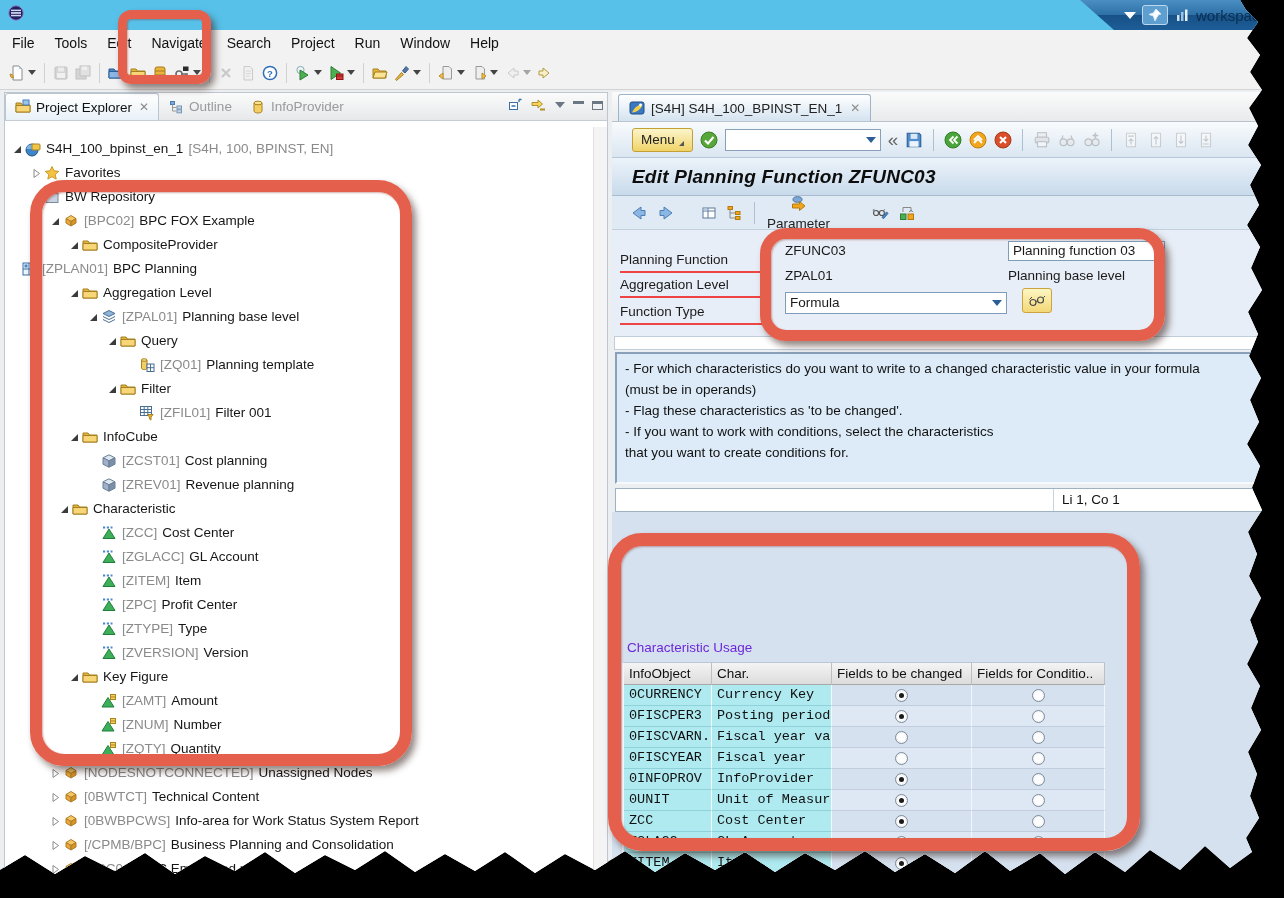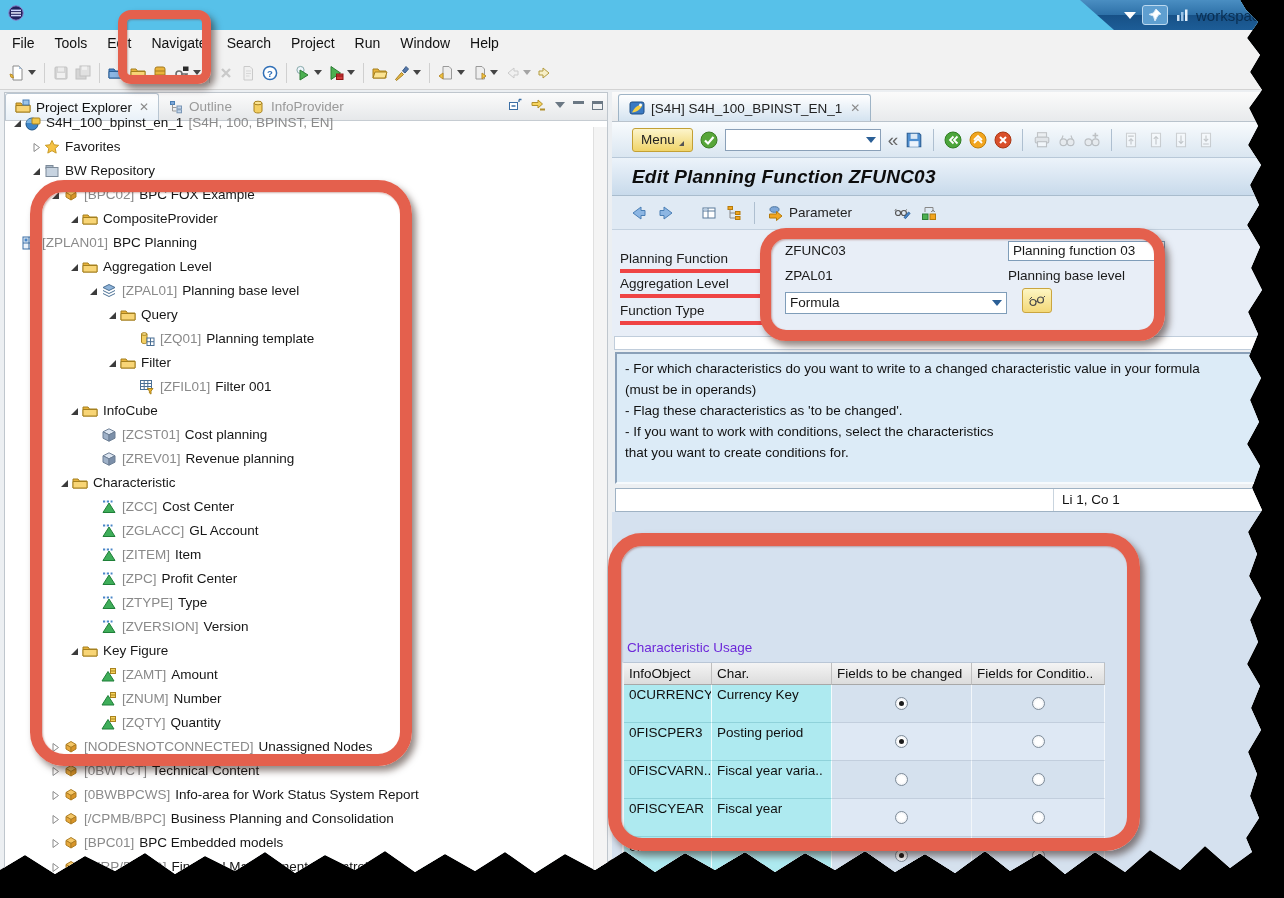--- a/index.html
+++ b/index.html
@@ -32,21 +32,21 @@
   #leftpanel{position:absolute;left:4px;top:92px;width:604px;height:806px;background:#fff;border:1px solid #bfc6cd;}
   #ltabs{position:absolute;left:0;top:0;width:100%;height:28px;background:linear-gradient(#fbfbfb,#e6e8ea);border-bottom:1px solid #c6ccd2;display:flex;align-items:flex-end;}
   .ltab{display:flex;align-items:center;gap:5px;height:27px;padding:0 9px;font-size:13.5px;color:#9a9a9a;}
   .ltab.active{background:linear-gradient(#ffffff,#e9f1f8);border:1px solid #b9c6d2;border-bottom:none;border-radius:3px 3px 0 0;color:#111;}
   .tclose{color:#8a8a8a;font-size:12px;margin-left:2px;}
   #lviewbar{position:absolute;right:4px;top:4px;display:flex;align-items:center;gap:8px;}
   .vbtn{display:flex;align-items:center;}
   .vmenu{width:0;height:0;border-left:5px solid transparent;border-right:5px solid transparent;border-top:6px solid #6b7884;}
   .vmin{width:11px;height:3px;border:1px solid #6b7884;border-top:2px solid #6b7884;margin-top:-6px;}
   .vmax{width:11px;height:9px;border:1px solid #6b7884;border-top:3px solid #6b7884;}
-  #tree{position:absolute;left:0;top:18px;width:588px;bottom:0;overflow:hidden;font-size:13.5px;}
+  #tree{position:absolute;left:0;top:44px;width:588px;bottom:0;overflow:hidden;font-size:13.5px;}
   #treescroll{position:absolute;right:0;top:34px;width:14px;bottom:0;background:#f4f4f4;border-left:1px solid #e0e0e0;}
   .trow{height:24px;line-height:24px;white-space:nowrap;display:flex;align-items:center;}
   .trow .arrow{width:16px;display:inline-flex;justify-content:center;flex:none;}
   .trow .ticon{margin-right:5px;flex:none;}
   .tcode{color:#8a8a8a;margin-right:5px;}
   .tlabel{color:#161616;}
   .tsuffix{color:#8a8a8a;margin-left:5px;}
   
   #editor{position:absolute;left:612px;top:92px;width:672px;height:806px;}
   #etabbar{position:absolute;left:0;top:0;width:100%;height:30px;background:linear-gradient(#fbfbfb,#e8eaec);border-bottom:1px solid #b9c3cc;}
@@ -56,39 +56,39 @@
   #menu-btn .corner{width:0;height:0;border-left:5px solid transparent;border-bottom:5px solid #555;margin-top:8px;}
   #cmdfield{width:156px;height:22px;background:#fff;border:1px solid #8aa0b8;display:flex;align-items:center;justify-content:flex-end;padding-right:4px;}
   #cmdfield .darr{width:0;height:0;border-left:5px solid transparent;border-right:5px solid transparent;border-top:6px solid #2b5f96;}
   .chevrons{color:#666;font-size:19px;line-height:18px;}
   .sapsep{width:1px;height:22px;background:#aebfd0;margin:0 3px;}
   #titleband{position:absolute;left:0;top:66px;width:100%;height:38px;background:linear-gradient(#ecf3fa,#c8daeb);border-bottom:1px solid #a9bccd;display:flex;align-items:center;padding-left:20px;}
   #ptitle{font-size:19px;font-weight:bold;font-style:italic;color:#0d0d0d;letter-spacing:.2px;}
   #appbar{position:absolute;left:0;top:104px;width:100%;height:34px;background:#e0eaf4;border-bottom:1px solid #c3d1df;display:flex;align-items:center;padding-left:18px;gap:9px;font-size:13.5px;color:#222;}
   #formarea{position:absolute;left:0;top:138px;width:100%;height:106px;background:#e8eef7;font-size:13.5px;color:#1a1a1a;}
   .frow{position:absolute;left:8px;right:30px;height:25px;display:flex;align-items:center;}
-  .flabel{width:150px;border-bottom:4px solid #ef4444;height:100%;display:flex;align-items:center;margin-top:20px;}
+  .flabel{width:150px;border-bottom:2px solid #ef4444;height:100%;display:flex;align-items:center;margin-top:20px;}
   .fval{position:absolute;left:165px;}
   .fdesc{position:absolute;left:388px;}
   .inputbox{width:157px;height:20px;background:#fff;border:1px solid #7f9db9;padding:0 4px;font-size:13.5px;display:flex;align-items:center;}
   .combo{width:222px;height:22px;background:#fff;border:1px solid #7f9db9;display:flex;align-items:center;justify-content:space-between;padding:0 4px;}
   .combo .darr{width:0;height:0;border-left:5px solid transparent;border-right:5px solid transparent;border-top:6px solid #2b5f96;}
   #whereused{position:absolute;left:402px;top:-2px;width:30px;height:25px;background:linear-gradient(#fdf6c3,#f3d878);border:1px solid #caa53f;border-radius:3px;display:flex;align-items:center;justify-content:center;}
   #whitestrip{position:absolute;left:2px;top:244px;width:660px;height:14px;background:#fff;border:1px solid #c0cddb;}
   #infobox{position:absolute;left:3px;top:260px;width:668px;height:132px;background:#dcebf7;border-top:2px solid #8aa0b8;border-left:2px solid #8aa0b8;border-right:2px solid #f6fafd;border-bottom:2px solid #f6fafd;padding:4px 8px;font-size:13.5px;color:#111;line-height:21px;white-space:nowrap;overflow:hidden;}
   #statusrow{position:absolute;left:3px;top:396px;width:668px;height:24px;background:#fff;border:1px solid #9fb2c4;display:flex;}
   #statusrow .seg1{width:438px;border-right:1px solid #c9d4de;}
   #statusrow .seg2{padding:3px 0 0 8px;font-size:13.5px;color:#111;}
   #lowerarea{position:absolute;left:0;top:420px;width:100%;bottom:0;background:#d5e1ef;}
   #tbl-title{position:absolute;left:15px;top:128px;font-size:13.5px;color:#6d28d9;}
   #ctable{position:absolute;left:10px;top:150px;border-left:2px solid #f4f8fb;border-top:1px solid #b9c6d6;font-size:13.5px;color:#101010;}
   .hrow{display:flex;}
   .hcell{height:22px;line-height:21px;padding:0 5px;background:linear-gradient(#f4f4f4,#dcdcdc);border-right:1px solid #bfbfbf;border-bottom:1px solid #a8a8a8;white-space:nowrap;overflow:hidden;}
   .drow{display:flex;}
-  .dcell{height:38px;line-height:20px;padding:0 5px;white-space:nowrap;overflow:hidden;}
+  .dcell{height:21px;line-height:20px;padding:0 5px;white-space:nowrap;overflow:hidden;font-family:Liberation Mono, monospace;}
   .cellio{background:#aeeaf0;border-right:1px solid #f2fbfc;border-bottom:1px solid #8fd2da;}
   .cellradio{display:flex;align-items:center;justify-content:center;border-right:1px solid #f2f6fa;border-bottom:1px solid #c2cedd;}
   .drow:nth-child(odd) .cellradio{background:#dee8f4;}
   .drow:nth-child(even) .cellradio{background:#d5e1ee;}
   .cellradio.hl{background:#f8e7a1 !important;border:1px solid #c8b052;}
   .radio{width:13px;height:13px;border-radius:50%;background:radial-gradient(#ffffff 40%,#dfe4ea);border:1px solid #7f8c99;}
   .radio.sel{position:relative;}
   .radio.sel::after{content:'';position:absolute;left:3px;top:3px;width:5px;height:5px;border-radius:50%;background:#1c1c1c;}
   
   .anno{position:absolute;border-style:solid;border-color:#e4604d;box-shadow:4px 5px 7px rgba(40,15,8,.5), inset 1px 1px 2px rgba(120,30,15,.35);pointer-events:none;}
@@ -937,21 +937,21 @@
           </span>
       <span class="ic">
             <svg viewBox="0 0 16 16">
               <rect x="2" y="1.5" width="4.5" height="3" fill="#f2a51e" stroke="#b57b0a"></rect>
               <rect x="9.5" y="6.5" width="4.5" height="3" fill="#f2a51e" stroke="#b57b0a"></rect>
               <rect x="9.5" y="11.5" width="4.5" height="3" fill="#f2a51e" stroke="#b57b0a"></rect>
               <path d="M4 4.5V13h5.5M4 8h5.5" stroke="#888" fill="none"></path>
             </svg>
           </span>
       <span class="sapsep"></span>
-      <span style="display:flex;align-items:center;gap:4px;">
+      <span style="display:flex;align-items:center;gap:4px;flex-direction:column;">
         <span class="ic ic18">
               <svg viewBox="0 0 18 16">
                 <ellipse cx="7.5" cy="4.5" rx="4.5" ry="2.8" fill="#7ea7d8" stroke="#48729e"></ellipse>
                 <path d="M2.5 9h7V6.5L15 11l-5.5 4.5V13h-7z" fill="#f2a51e" stroke="#b57b0a"></path>
               </svg>
             </span>
         <span>Parameter</span>
       </span>
       <span style="width:24px"></span>
       <span class="ic ic18">

